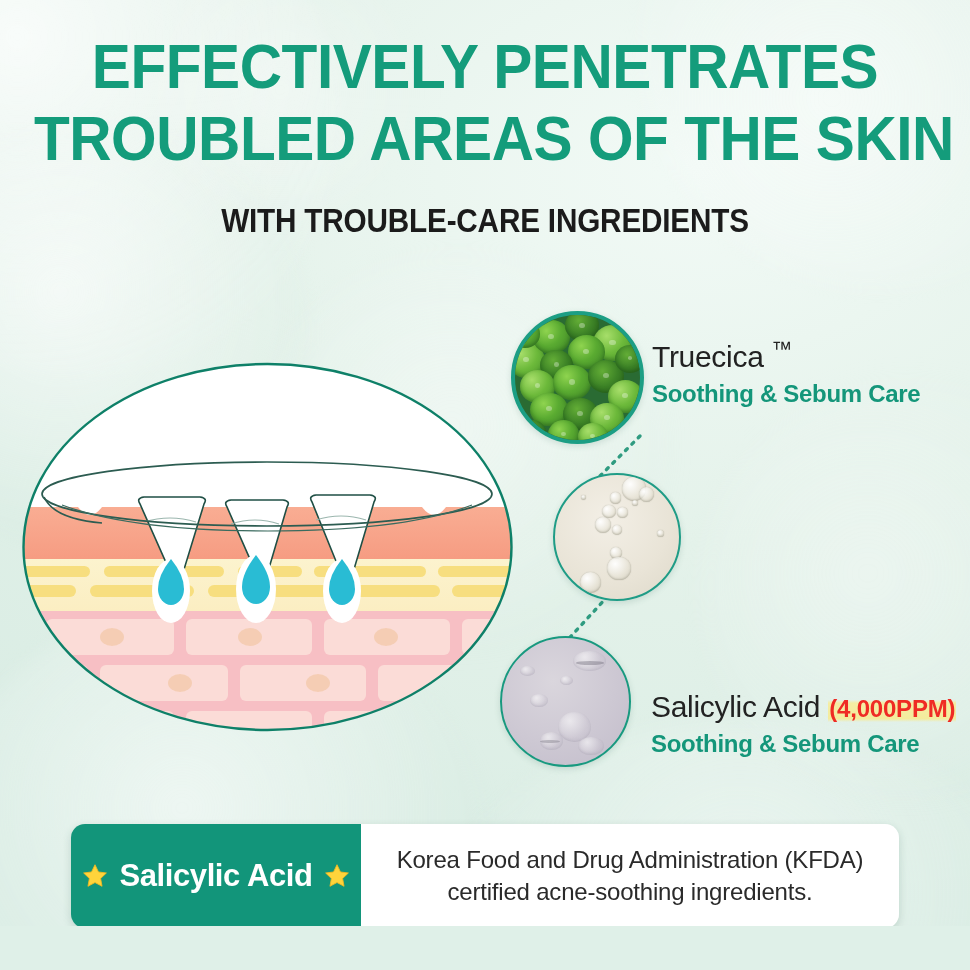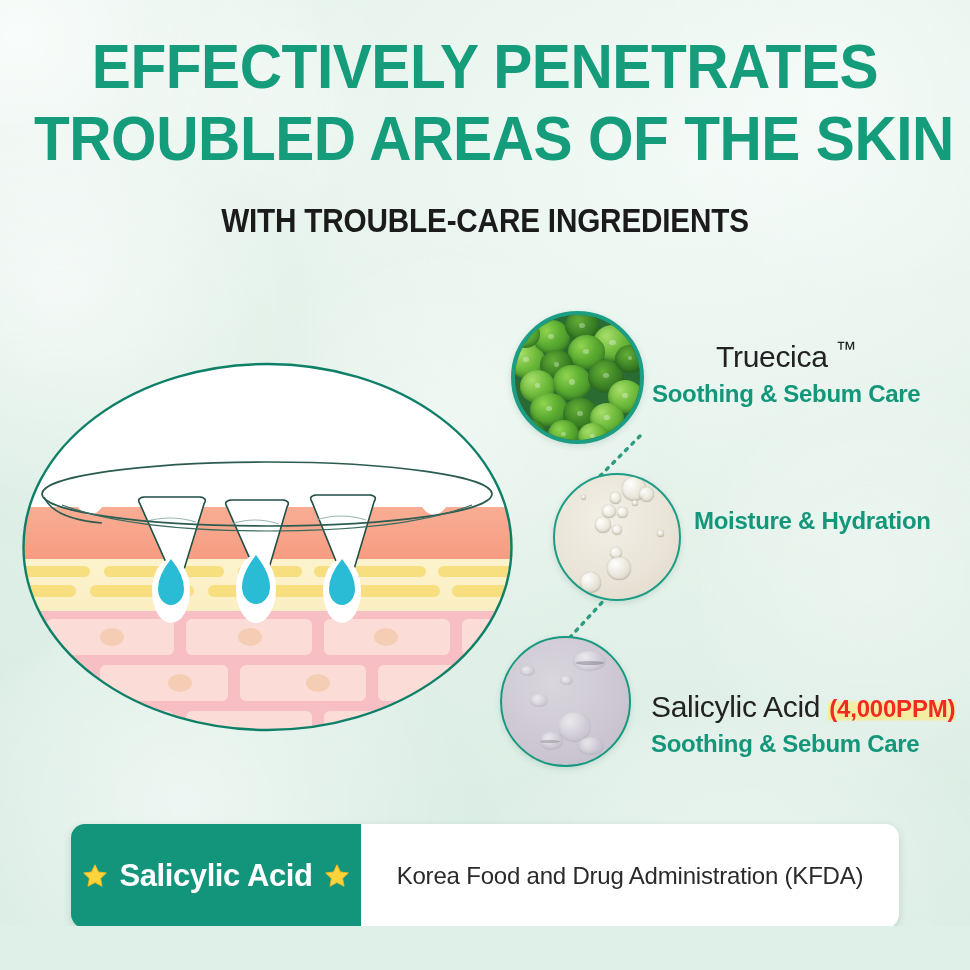--- a/index.html
+++ b/index.html
@@ -133,21 +133,21 @@
   }
 
   
   .connector{ position:absolute; z-index:3; }
   .connector svg{ display:block; overflow:visible; }
 
   
   .label-block{ position:absolute; z-index:6; }
   .lbl-main{
     font-size:30px; color:#222222; letter-spacing:-0.3px;
-    white-space:nowrap; line-height:1.1;text-align:center;
+    white-space:nowrap; line-height:1.1;
   }
   .lbl-main .tm{ font-size:21px; vertical-align:super; }
   .ppm{
     color:#ef2b24; font-weight:bold; font-size:24px;
     letter-spacing:-0.2px;
     background:linear-gradient(to bottom, rgba(255,240,150,0) 18%, rgba(255,235,120,.62) 30%, rgba(255,232,110,.62) 88%, rgba(255,240,150,0) 100%);
     padding:0 1px;
   }
   .lbl-sub{
     font-size:24px; font-weight:bold; color:#14967a;
@@ -386,21 +386,20 @@
 
   <div class="label-block" id="label-truecica">
     <div class="lbl-main">
       <span>Truecica</span>
       <span class="tm">™</span>
     </div>
     <div class="lbl-sub">Soothing &amp; Sebum Care</div>
   </div>
 
   <div class="label-block" id="label-hyaluronic">
-    <div class="lbl-sub">Moisture &amp; Hydration</div>
   </div>
 
   <div class="label-block" id="label-salicylic">
     <div class="lbl-main">
       <span>Salicylic Acid</span>
       <span class="ppm">(4,000PPM)</span>
     </div>
     <div class="lbl-sub">Soothing &amp; Sebum Care</div>
   </div>
 
@@ -409,16 +408,17 @@
       <svg class="star" viewBox="0 0 24 24">
         <path d="M12 1.6l3.2 6.7 7.3.9-5.3 5.1 1.3 7.2L12 18l-6.5 3.5 1.3-7.2L1.5 9.2l7.3-.9z" fill="#FFD43B" stroke="#F3B81E" stroke-width="0.8"></path>
       </svg>
       <span class="btxt">Salicylic Acid</span>
       <svg class="star" viewBox="0 0 24 24">
         <path d="M12 1.6l3.2 6.7 7.3.9-5.3 5.1 1.3 7.2L12 18l-6.5 3.5 1.3-7.2L1.5 9.2l7.3-.9z" fill="#FFD43B" stroke="#F3B81E" stroke-width="0.8"></path>
       </svg>
     </div>
     <div id="banner-right">
       <div class="rtxt">Korea Food and Drug Administration (KFDA)</div>
+      <div class="rtxt">certified acne-soothing ingredients.</div>
     </div>
   </div>
 
 </div>
 
 </body></html>

